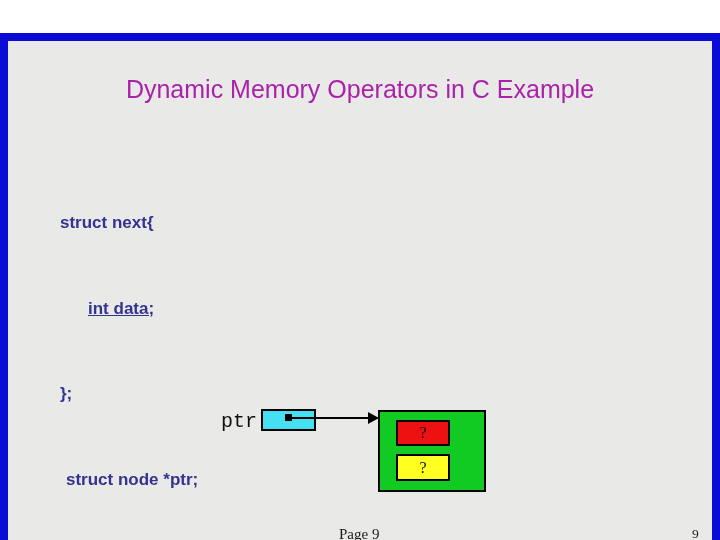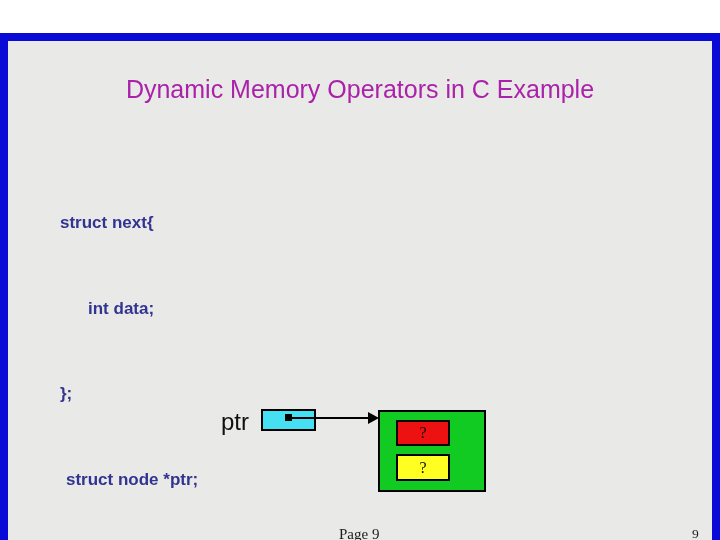--- a/index.html
+++ b/index.html
@@ -31,30 +31,30 @@
 
   .code-block {
     position:absolute;
     left:60px; top:119px;
     font-size:17px;
     font-weight:bold;
     color:#333391;
     line-height:28.5px;
     white-space:pre;
   }
-  .code-line.ind1 { padding-left:28px; }
+  .code-line.ind1 { padding-left:28px;text-decoration:underline; }
   .code-line.ind-small { padding-left:6px; }
 
   .memory-diagram { position:absolute; inset:0; }
 
   .pointer-label {
     position:absolute;
     left:221px; top:379px;
-    font-family:Liberation Sans, sans-serif;
-    font-size:24px;
+    font-family:Liberation Mono, monospace;
+    font-size:20px;
     line-height:20px;
     color:#101010;
   }
   .pointer-box {
     position:absolute;
     left:261px; top:376px;
     width:55px; height:22px;
     background:#45e0f2;
     border:2px solid #000;
   }

